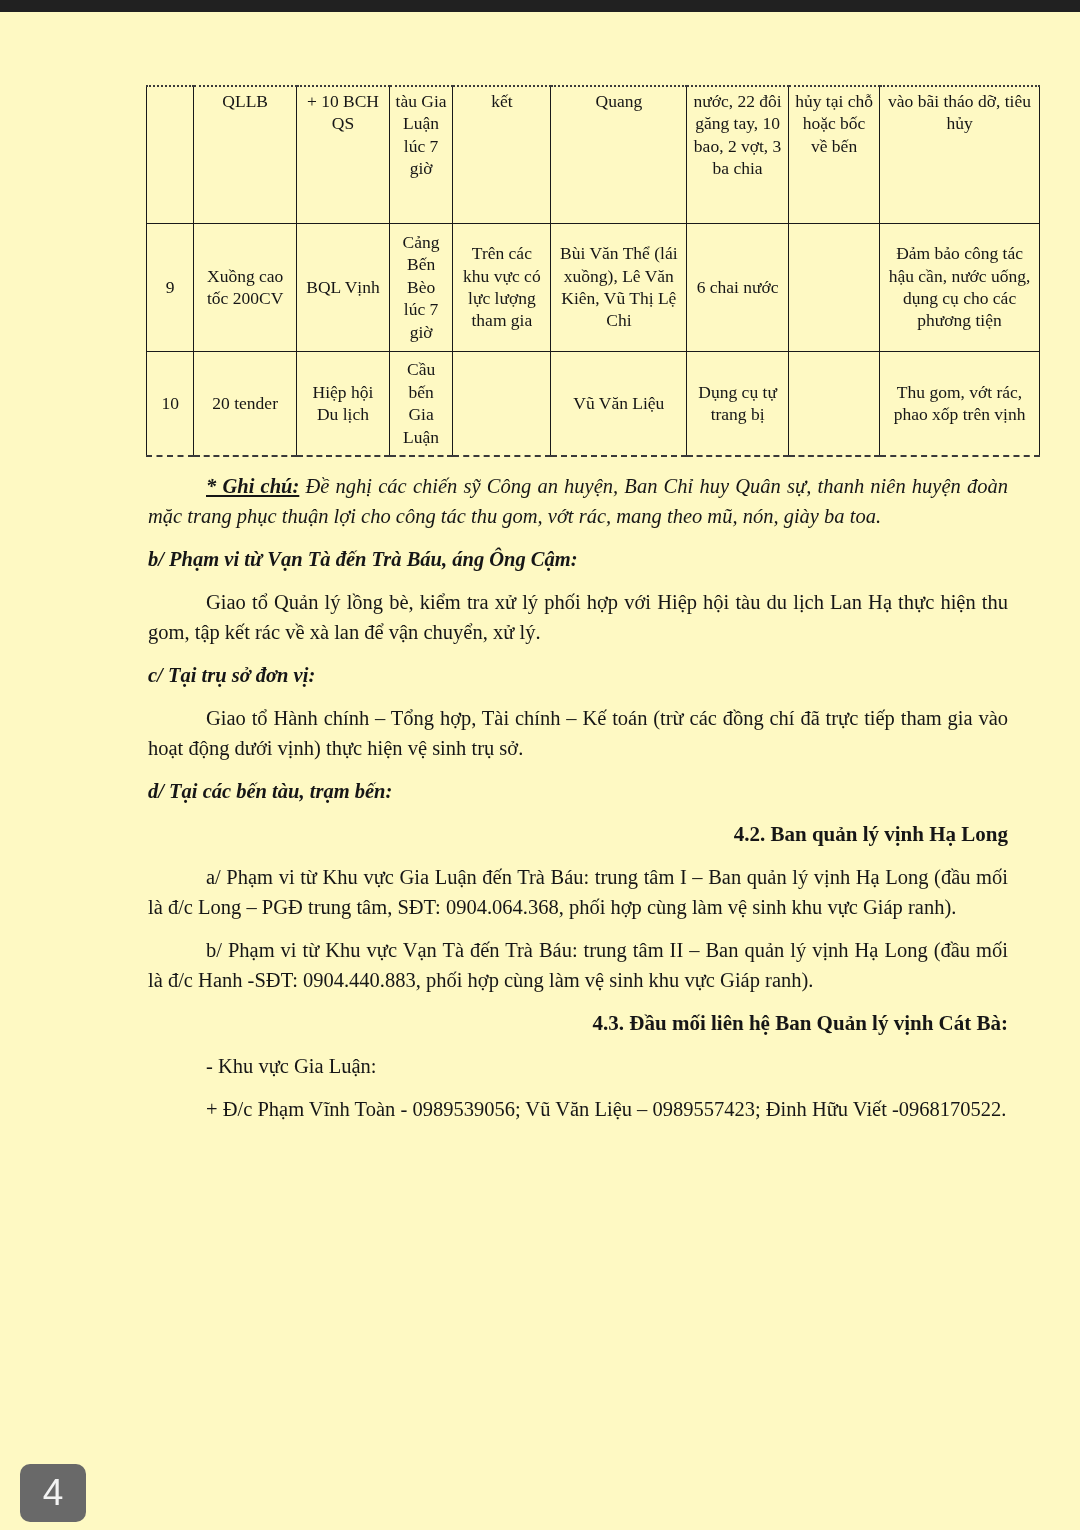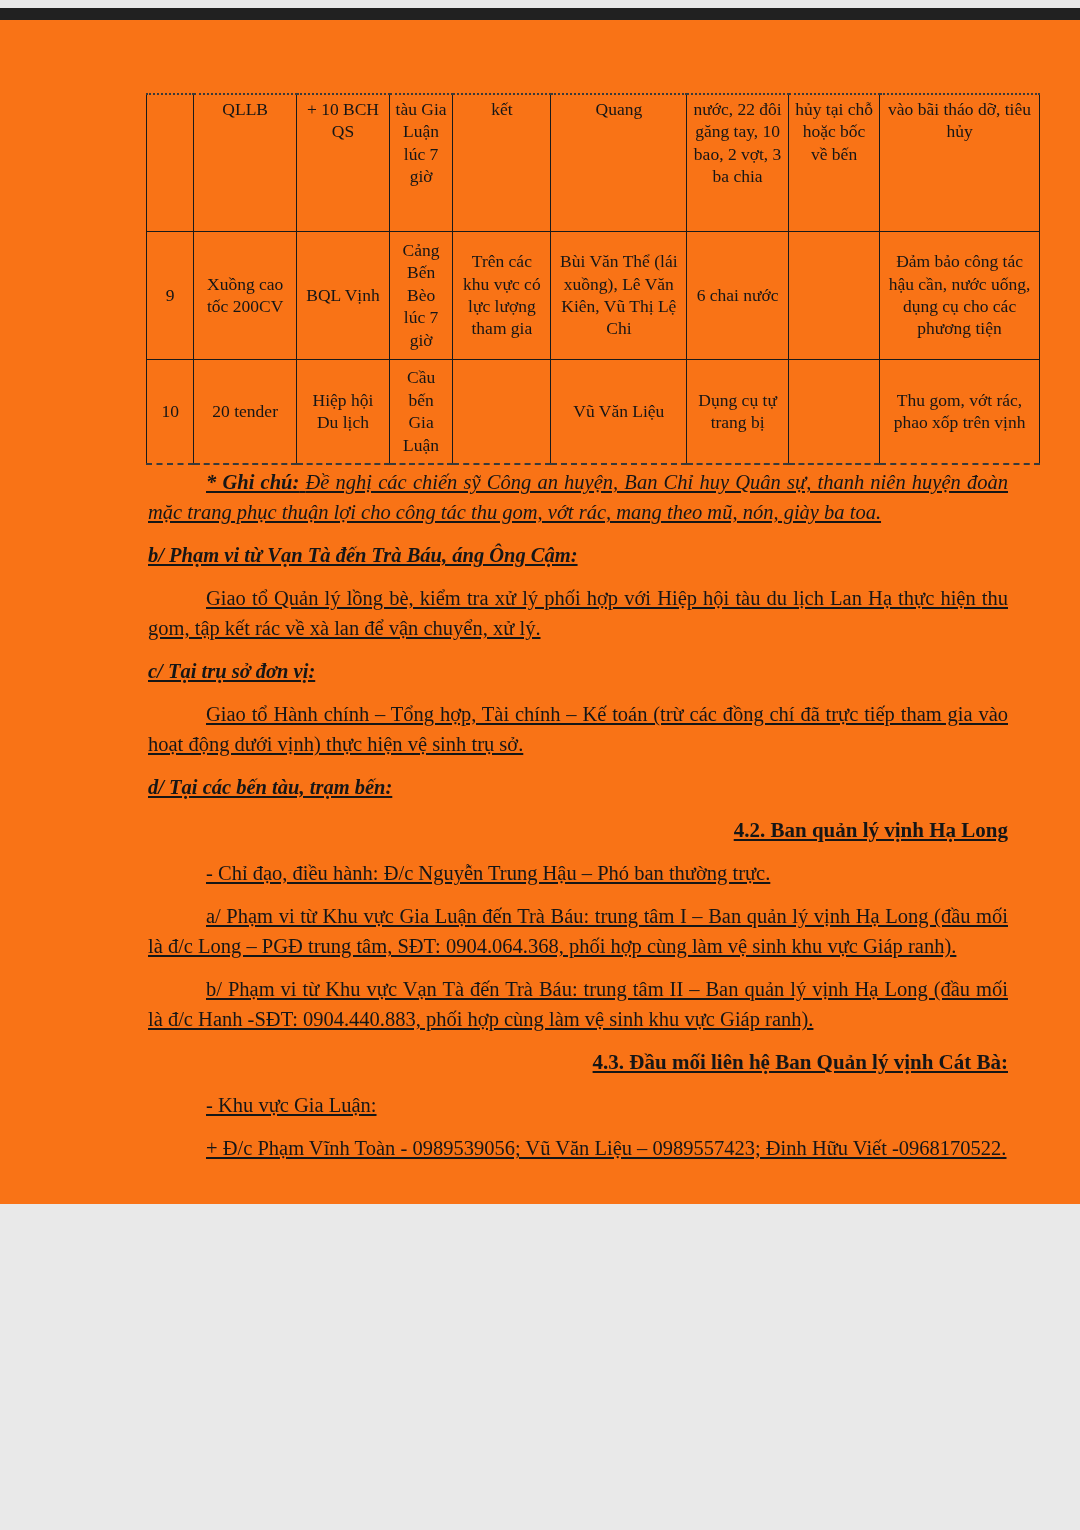--- a/index.html
+++ b/index.html
@@ -1,21 +1,21 @@
 <!DOCTYPE html>
 <html lang="vi"><head>
 <meta charset="utf-8">
 <style>
   html, body { margin: 0; padding: 0; background: #e9e9e9; }
   .page {
     position: relative;
     width: 1080px;
-    height: 1196px;
-    margin: 8px auto;
-    background: #f97316;
+    height: 1530px;
+    margin: 0 auto;
+    background: #fef9c3;
     color: #161616;
     font-family: "Liberation Serif", serif;
     overflow: hidden;
   }
   .scan-bar {
     position: absolute; top: 0; left: 0;
     width: 100%; height: 12px;
     background: #212121;
   }
   
@@ -43,26 +43,25 @@
     border-top: 2px dotted #3a3a3a;
     border-bottom: 1.5px dotted #333;
     vertical-align: top;
   }
   table.doc tr:nth-child(3) td {
     border-bottom: 2px dashed #3a3a3a;
   }
   
   .bodytext {
     position: absolute;
-    left: 148px; top: 446px;
+    left: 148px; top: 458px;
     width: 860px;
     font-size: 20.5px;
     line-height: 30px;
     text-align: justify;
-    text-decoration: underline;
   }
   .bodytext p { margin: 13px 0; }
   .para { text-indent: 58px; }
   .note { font-style: italic; }
   .note-lead { font-weight: bold; text-decoration: underline; }
   .heading-bi {
     font-weight: bold; font-style: italic;
     margin-left: 58px; text-align: left; text-indent: 0;
   }
   .heading-b {
@@ -140,21 +139,20 @@
   </table>
 
   <div class="bodytext">
       <p class="para note"><span class="note-lead">* Ghi chú:</span> <span class="note-rest">Đề nghị các chiến sỹ Công an huyện, Ban Chỉ huy Quân sự, thanh niên huyện đoàn mặc trang phục thuận lợi cho công tác thu gom, vớt rác, mang theo mũ, nón, giày ba toa.</span></p>
       <p class="heading-bi">b/ Phạm vi từ Vạn Tà đến Trà Báu, áng Ông Cậm:</p>
       <p class="para">Giao tổ Quản lý lồng bè, kiểm tra xử lý phối hợp với Hiệp hội tàu du lịch Lan Hạ thực hiện thu gom, tập kết rác về xà lan để vận chuyển, xử lý.</p>
       <p class="heading-bi">c/ Tại trụ sở đơn vị:</p>
       <p class="para">Giao tổ Hành chính – Tổng hợp, Tài chính – Kế toán (trừ các đồng chí đã trực tiếp tham gia vào hoạt động dưới vịnh) thực hiện vệ sinh trụ sở.</p>
       <p class="heading-bi">d/ Tại các bến tàu, trạm bến:</p>
       <p class="heading-b">4.2. Ban quản lý vịnh Hạ Long</p>
-      <p class="para">- Chỉ đạo, điều hành: Đ/c Nguyễn Trung Hậu – Phó ban thường trực.</p>
       <p class="para">a/ Phạm vi từ Khu vực Gia Luận đến Trà Báu: trung tâm I – Ban quản lý vịnh Hạ Long (đầu mối là đ/c Long – PGĐ trung tâm, SĐT: 0904.064.368, phối hợp cùng làm vệ sinh khu vực Giáp ranh).</p>
       <p class="para">b/ Phạm vi từ Khu vực Vạn Tà  đến Trà Báu: trung tâm II – Ban quản lý vịnh Hạ Long (đầu mối là đ/c Hanh -SĐT: 0904.440.883, phối hợp cùng làm vệ sinh khu vực Giáp ranh).</p>
       <p class="heading-b">4.3. Đầu mối liên hệ Ban Quản lý vịnh Cát Bà:</p>
       <p class="para">- Khu vực Gia Luận:</p>
       <p class="para">+ Đ/c Phạm Vĩnh Toàn - 0989539056; Vũ Văn Liệu – 0989557423; Đinh Hữu Viết -0968170522.</p>
     </div>
 
   <div class="page-badge">
     <span>4</span>
   </div>

